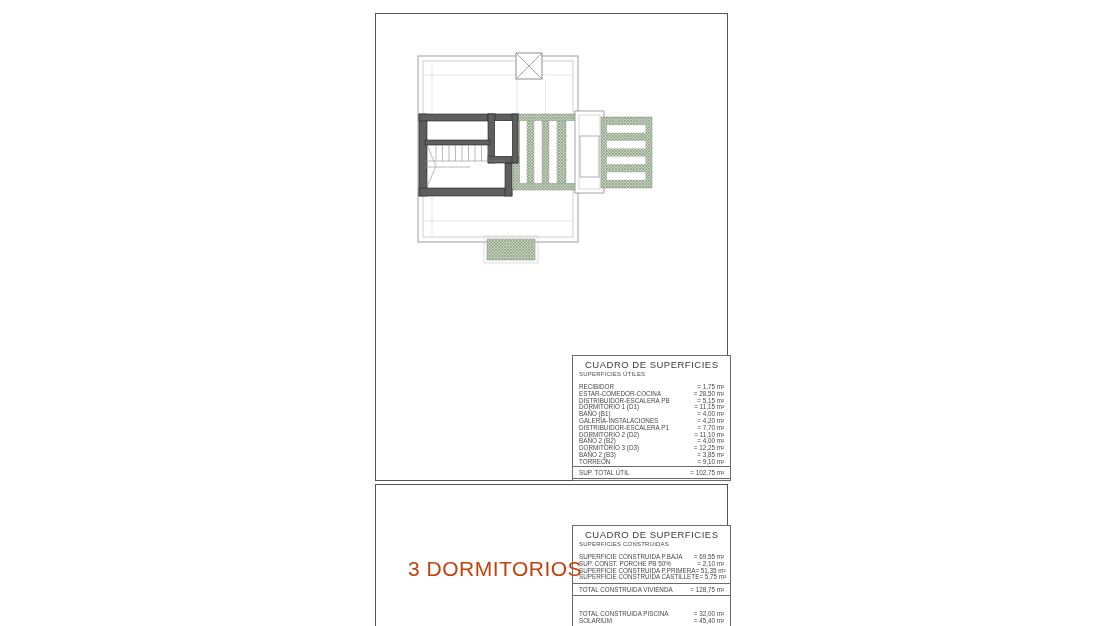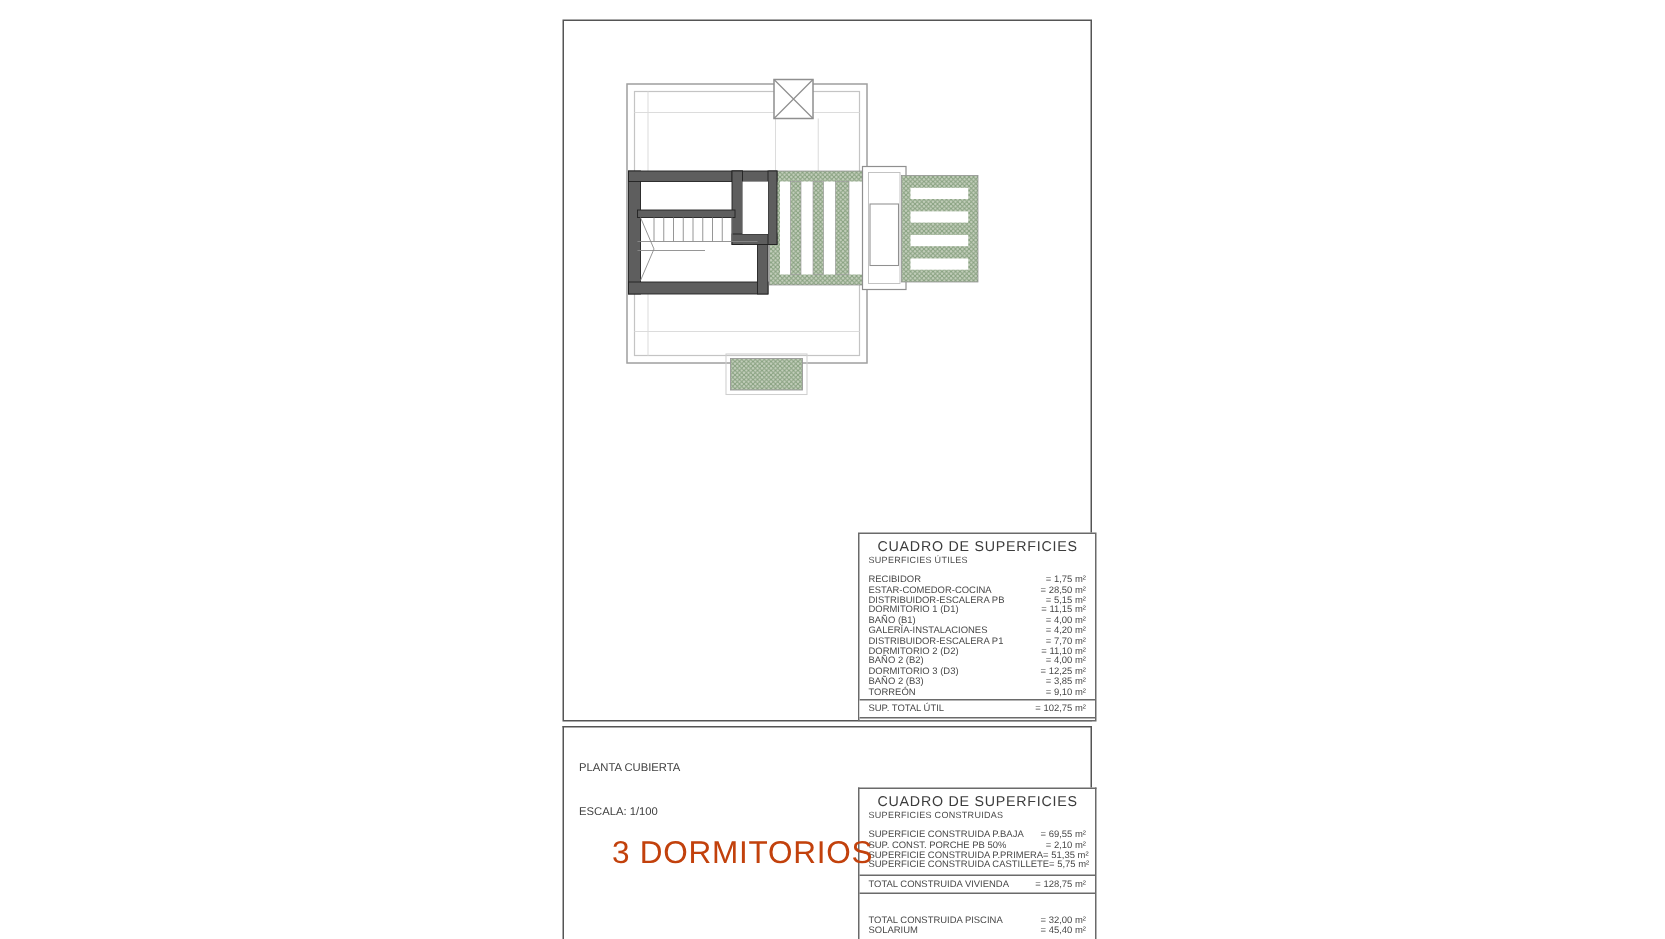--- a/index.html
+++ b/index.html
@@ -208,19 +208,15 @@
           <span class="val">= 32,00 m²</span>
         </div>
       <div class="t-row">
           <span class="lab">SOLARIUM</span>
           <span class="val">= 45,40 m²</span>
         </div>
     </div>
 
   </div>
 
-  <div class="plan-name">
-    <div>PLANTA CUBIERTA</div>
-    <div>ESCALA: 1/100</div>
-  </div>
   <div class="bedrooms">3 DORMITORIOS</div>
 
 </div>
 
 </body></html>

